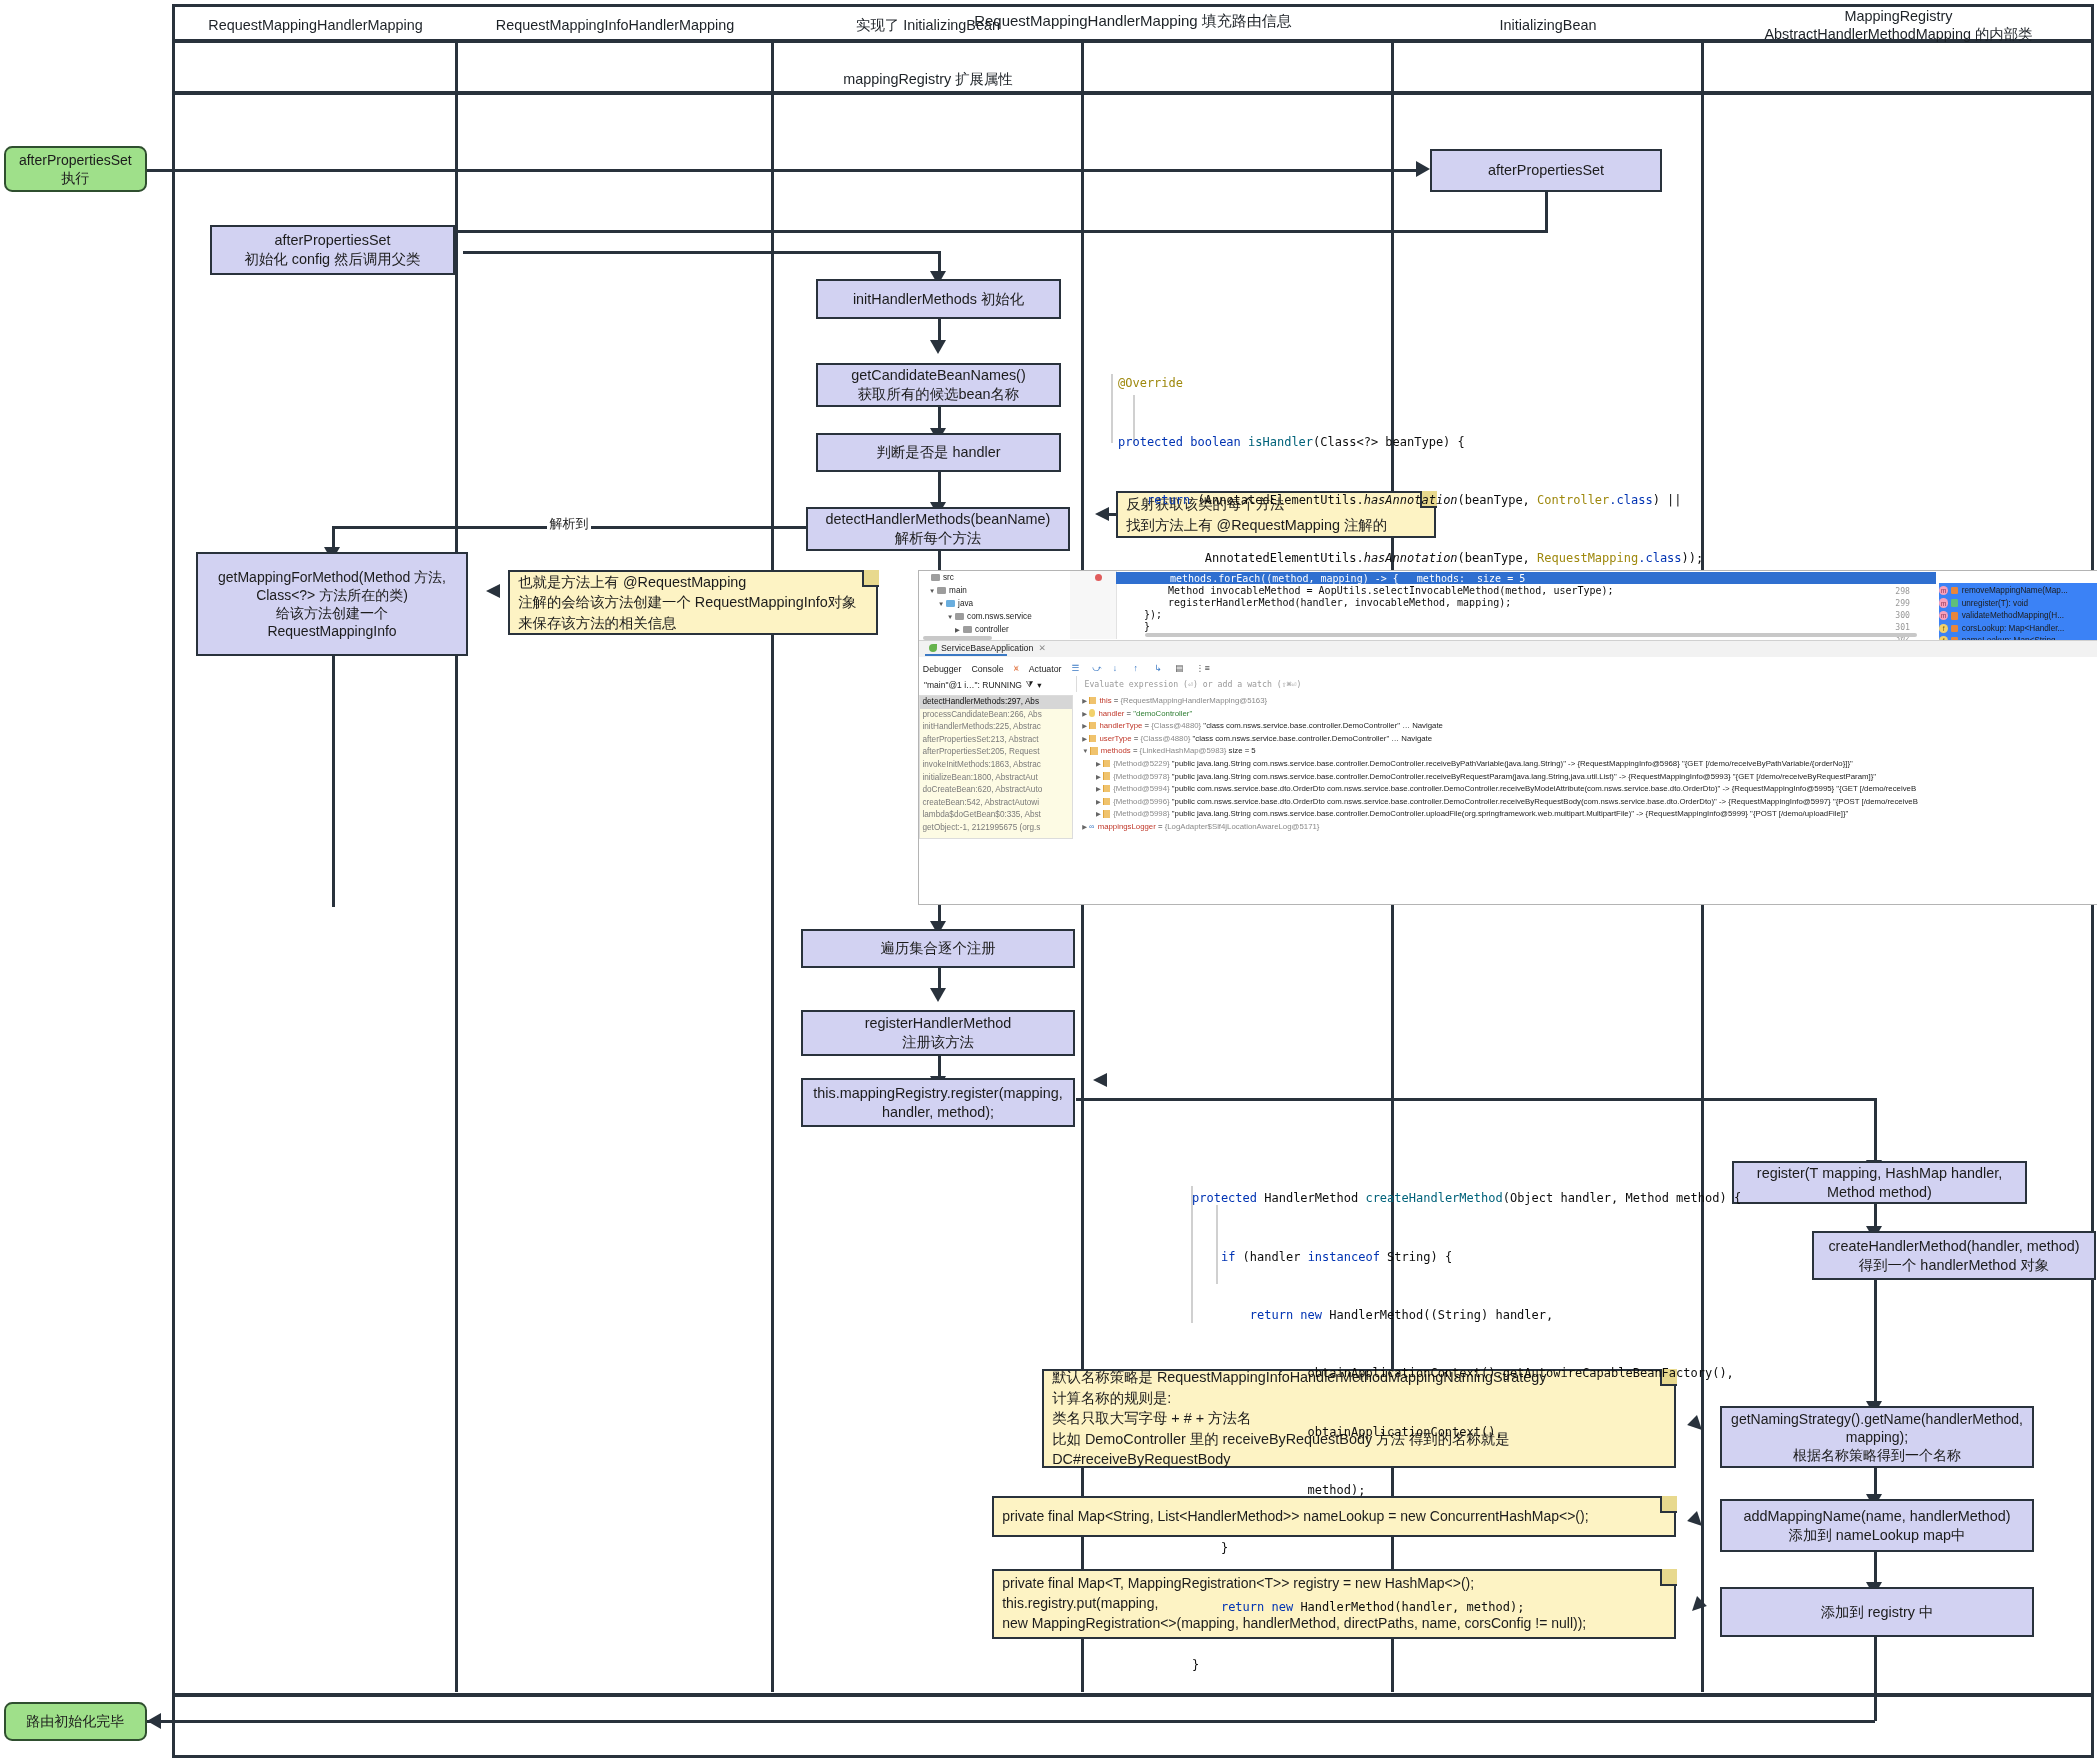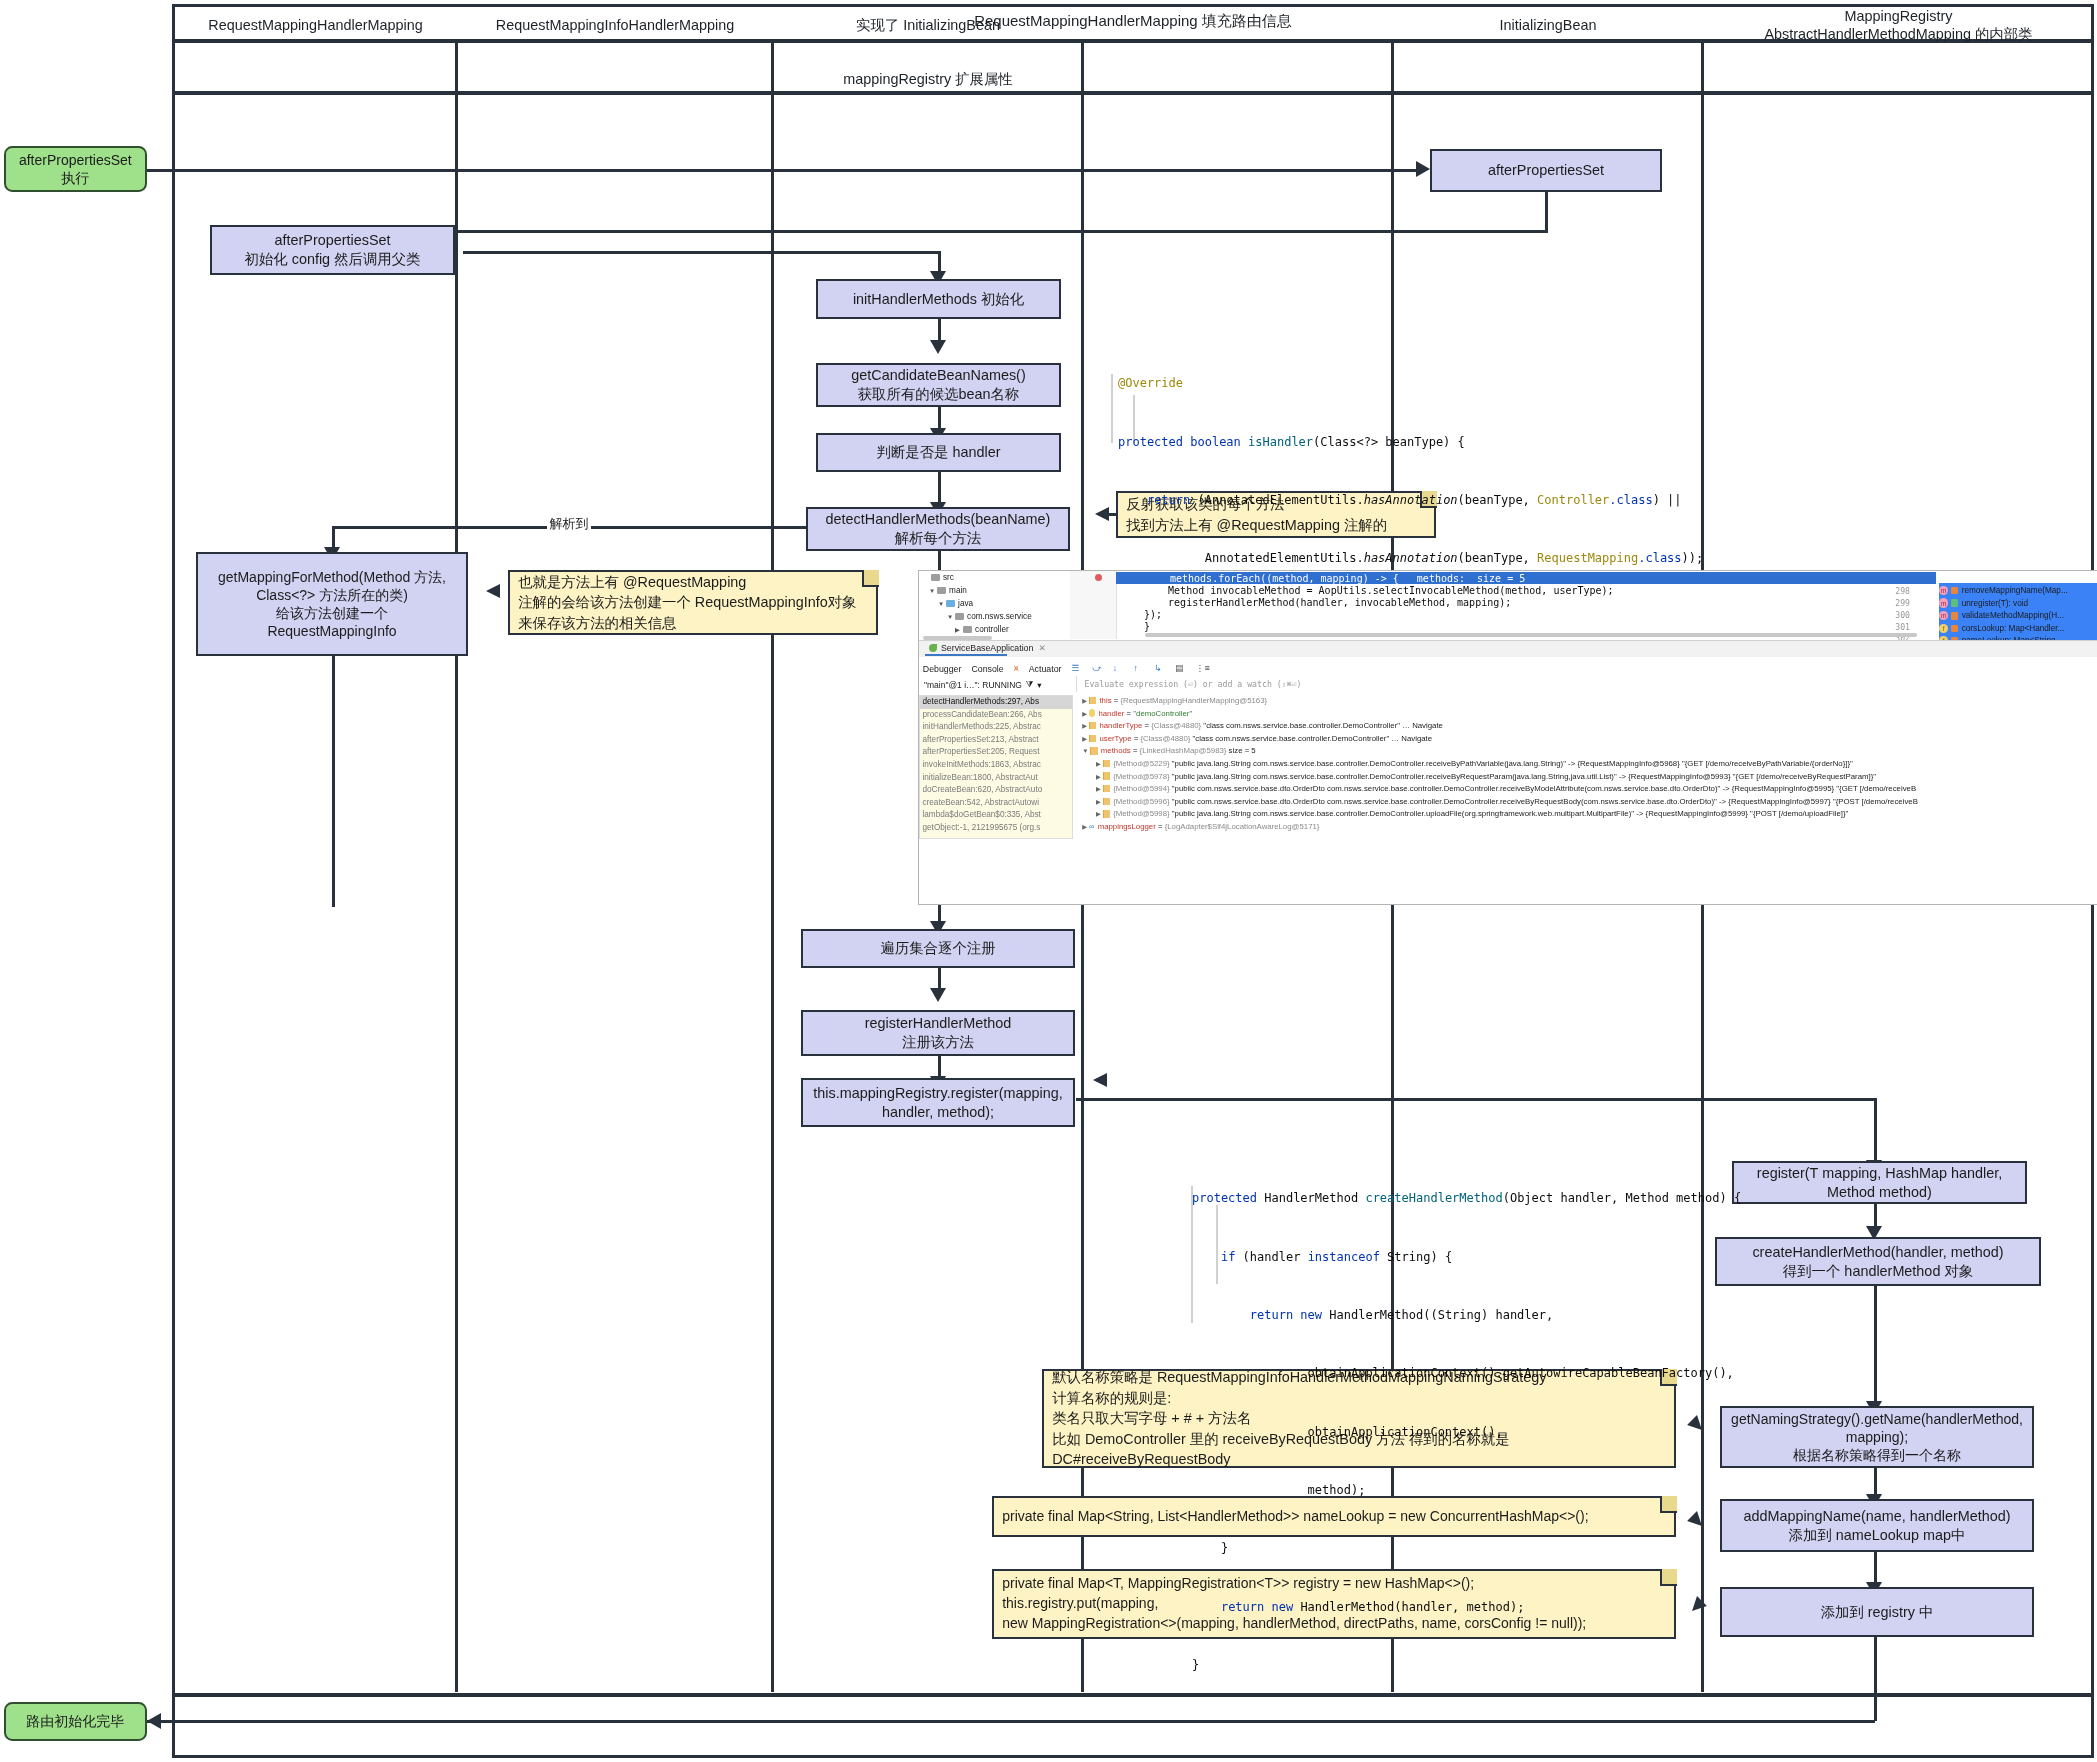--- a/index.html
+++ b/index.html
@@ -203,21 +203,21 @@
   <div class="node proc" style="left:801px;top:929px;width:274px;height:39px;">遍历集合逐个注册</div>
 
   <div class="node proc" style="left:801px;top:1010px;width:274px;height:46px;white-space:pre-line;">registerHandlerMethod
 注册该方法</div>
 
   <div class="node proc" style="left:801px;top:1078px;width:274px;height:49px;">this.mappingRegistry.register(mapping, handler, method);</div>
 
   <div class="node proc" style="left:1732px;top:1161px;width:295px;height:43px;white-space:pre-line;">register(T mapping, HashMap handler,
 Method method)</div>
 
-  <div class="node proc" style="left:1715px;top:1231px;width:326px;height:49px;white-space:pre-line;margin-top:6px;">createHandlerMethod(handler, method)
+  <div class="node proc" style="left:1812px;top:1231px;width:284px;height:49px;white-space:pre-line;">createHandlerMethod(handler, method)
 得到一个 handlerMethod 对象</div>
 
   <div class="node proc" style="left:1720px;top:1406px;width:314px;height:62px;white-space:pre-line;font-size:14px;">getNamingStrategy().getName(handlerMethod, mapping);
 根据名称策略得到一个名称</div>
 
   <div class="node proc" style="left:1720px;top:1499px;width:314px;height:53px;white-space:pre-line;">addMappingName(name, handlerMethod)
 添加到 nameLookup map中</div>
 
   <div class="node proc" style="left:1720px;top:1587px;width:314px;height:50px;">添加到 registry 中</div>
 

